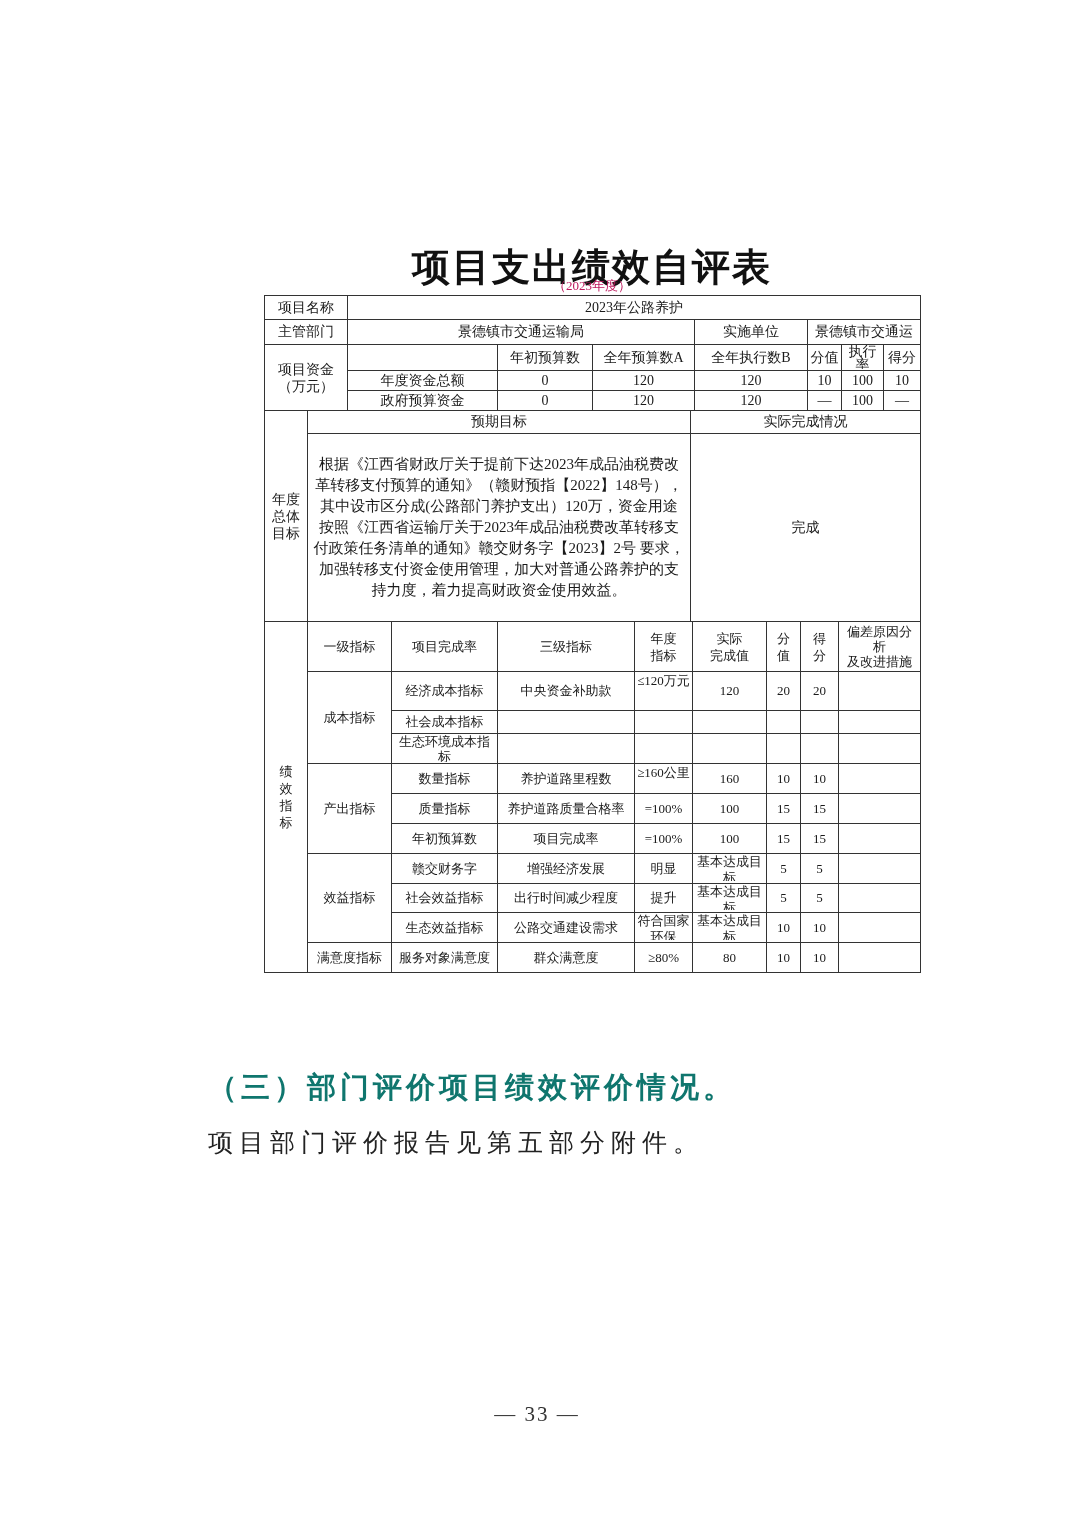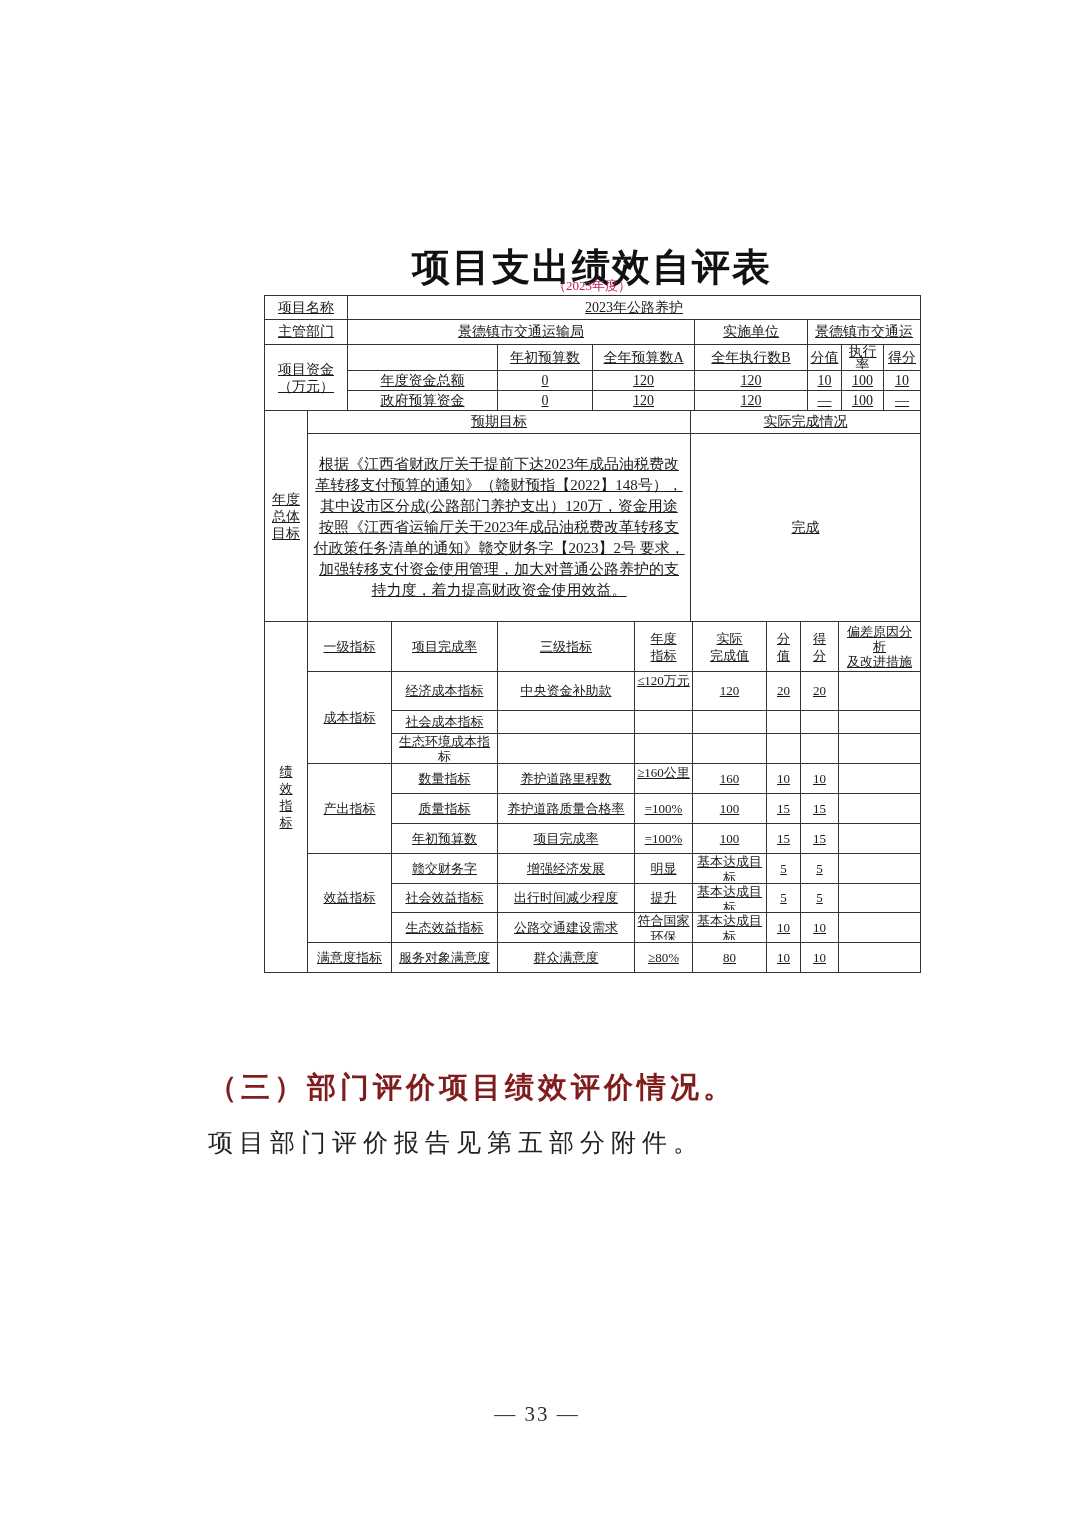--- a/index.html
+++ b/index.html
@@ -6,36 +6,36 @@
   body{width:1074px;height:1520px;background:#ffffff;position:relative;
        font-family:"Liberation Serif",serif;color:#1a1a1a;}
   .page{position:absolute;inset:0;background:#fff;}
 
   .doc-title{position:absolute;left:264px;width:656px;top:242px;text-align:center;
              font-family:"Liberation Sans",sans-serif;font-weight:bold;font-size:38px;
              letter-spacing:2px;color:#111;}
   .doc-subtitle{position:absolute;left:264px;width:656px;top:277px;text-align:center;
                 font-size:13px;color:#be185d;}
 
-  .tables{position:absolute;left:264px;top:295px;width:656px;text-decoration:underline;}
+  .tables{position:absolute;left:264px;top:295px;width:656px;}
   table{border-collapse:collapse;table-layout:fixed;width:656px;}
   .tables table{margin-top:-1px;}
   .tables table:first-child{margin-top:0;}
   td{border:1px solid #333;font-size:14px;color:#1a1a1a;text-align:center;
      vertical-align:middle;padding:0 2px;overflow:hidden;}
   .perf td{font-size:13px;}
   .ml{white-space:pre-line;line-height:17px;}
   .goal-text{font-size:15px;line-height:21px;text-align:center;padding:0 5px;}
   .clip{overflow:hidden;margin:0 auto;}
   .vtop{vertical-align:top;margin-top:36px;}
   .leftclip{white-space:nowrap;overflow:hidden;text-align:center;padding:0;margin-top:32px;}
 
   .section-heading{position:absolute;left:208px;top:1068px;
                    font-family:"Liberation Sans",sans-serif;font-weight:bold;
-                   font-size:29px;letter-spacing:4px;color:#7f1d1d;}
+                   font-size:29px;letter-spacing:4px;color:#0f766e;}
   .section-paragraph{position:absolute;left:208px;top:1126px;
                      font-size:25px;letter-spacing:6px;color:#222;}
   .page-footer{position:absolute;left:0;width:1074px;top:1402px;text-align:center;
                font-size:21px;color:#333;letter-spacing:2px;}
 </style>
 </head>
 <body>
 
 <div class="page">
 

